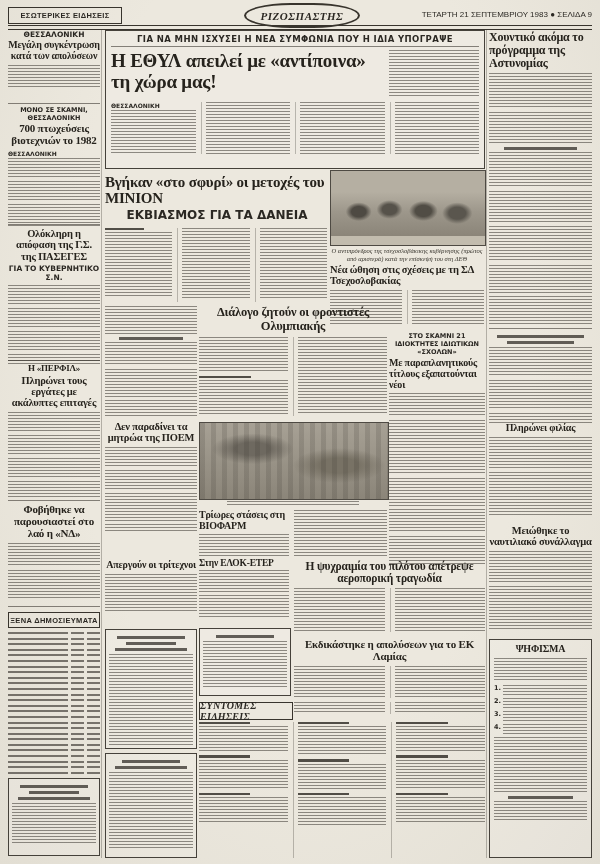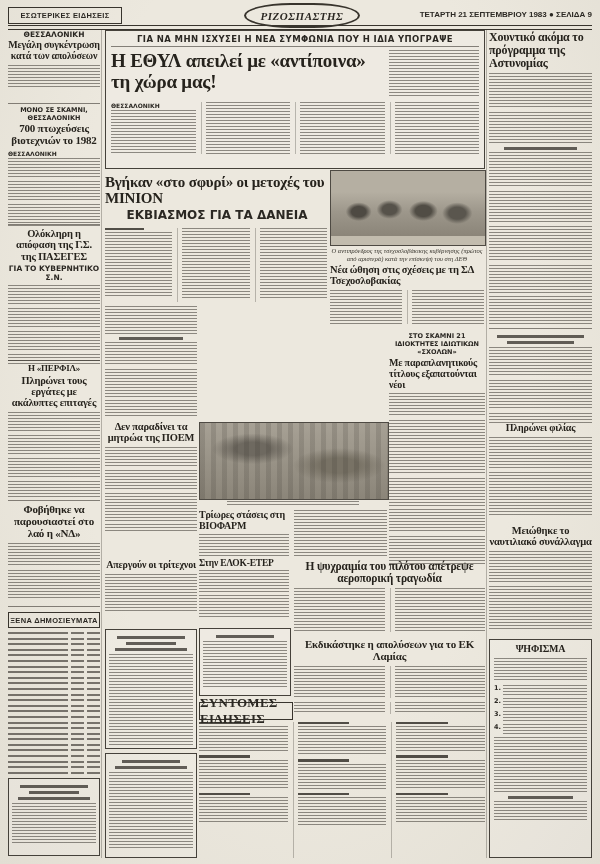--- a/index.html
+++ b/index.html
@@ -49,21 +49,21 @@
   .pitem{display:flex;gap:2px;align-items:flex-start;margin-bottom:3px}
   .pnum{font-size:6.5px;font-weight:700;font-family:"DejaVu Sans",sans-serif;line-height:1}
 </style>
 </head>
 <body>
 
 <div id="paper">
 
   <div class="s hdrbox" style="left:8px;top:7px;width:112px;height:15px">ΕΣΩΤΕΡΙΚΕΣ ΕΙΔΗΣΕΙΣ</div>
   <div class="s" id="masthead" style="left:244px;top:3px;width:112px;height:21px">ΡΙΖΟΣΠΑΣΤΗΣ</div>
-  <div class="s" style="left:356px;top:10px;width:236px;text-align:right;font-size:8px;font-weight:700">
+  <div class="s" style="left:356px;top:10px;width:236px;text-align:right;font-size:8px;font-weight:400">
     <span>ΤΕΤΑΡΤΗ 21 ΣΕΠΤΕΜΒΡΙΟΥ 1983</span>
     <span>●</span>
     <span>ΣΕΛΙΔΑ 9</span>
   </div>
   <div class="s" style="left:8px;top:25px;width:584px;height:3px;border-top:1px solid #38342d;border-bottom:1px solid #38342d"></div>
 
   <div class="s vrule" style="left:101px;top:30px;height:828px"></div>
   <div class="s vrule" style="left:486px;top:30px;height:828px"></div>
 
   <div class="s" style="left:8px;top:30px;width:92px;height:73px;border-bottom:1px solid rgba(43,39,33,.55)">
@@ -311,20 +311,33 @@
     <div class="cols rules" style="margin-top:3px">
       <div>
           <div class="tx t34"></div>
         </div>
       <div>
           <div class="tx t34"></div>
         </div>
     </div>
   </div>
 
+  <div class="s" style="left:199px;top:306px;width:188px">
+    <div class="hl ctr" style="font-size:12.5px">Διάλογο ζητούν οι φροντιστές Ολυμπιακής</div>
+    <div class="cols rules" style="margin-top:4px">
+      <div>
+          <div class="tx t36" style="margin-bottom:3px"></div>
+          <div class="lead"></div>
+          <div class="tx t36"></div>
+        </div>
+      <div>
+          <div class="tx t78"></div>
+        </div>
+    </div>
+  </div>
 
   <div class="s photo photo2" style="left:199px;top:422px;width:188px;height:76px"></div>
   <div class="s tx t5" style="left:227px;top:501px;width:132px"></div>
 
   <div class="s" style="left:199px;top:510px;width:90px">
     <div class="hl" style="font-size:10px">Τρίωρες στάσεις στη ΒΙΟΦΑΡΜ</div>
     <div class="tx t22" style="margin-top:2px"></div>
   </div>
   <div class="s" style="left:199px;top:558px;width:90px">
     <div class="hl" style="font-size:9.5px">Στην ΕΛΟΚ-ΕΤΕΡ</div>
@@ -360,21 +373,21 @@
   </div>
   <div class="s cols rules" style="left:294px;top:702px;width:191px">
     <div>
         <div class="tx t12"></div>
       </div>
     <div>
         <div class="tx t12"></div>
       </div>
   </div>
 
-  <div class="s hdrbox" style="left:199px;top:702px;width:92px;height:16px;font-size:13px;font-family:'Liberation Serif',serif">ΣΥΝΤΟΜΕΣ ΕΙΔΗΣΕΙΣ</div>
+  <div class="s hdrbox" style="left:199px;top:702px;width:92px;height:16px;font-size:10px;font-style:italic;font-family:'Liberation Serif',serif">ΣΥΝΤΟΜΕΣ ΕΙΔΗΣΕΙΣ</div>
   <div class="s cols rules" style="left:199px;top:722px;width:286px;height:136px">
     <div>
         <div class="lead"></div>
         <div class="tx t26" style="margin-bottom:3px"></div>
         <div class="lead"></div>
         <div class="tx t30" style="margin-bottom:3px"></div>
         <div class="lead"></div>
         <div class="tx t26"></div>
       </div>
     <div>

